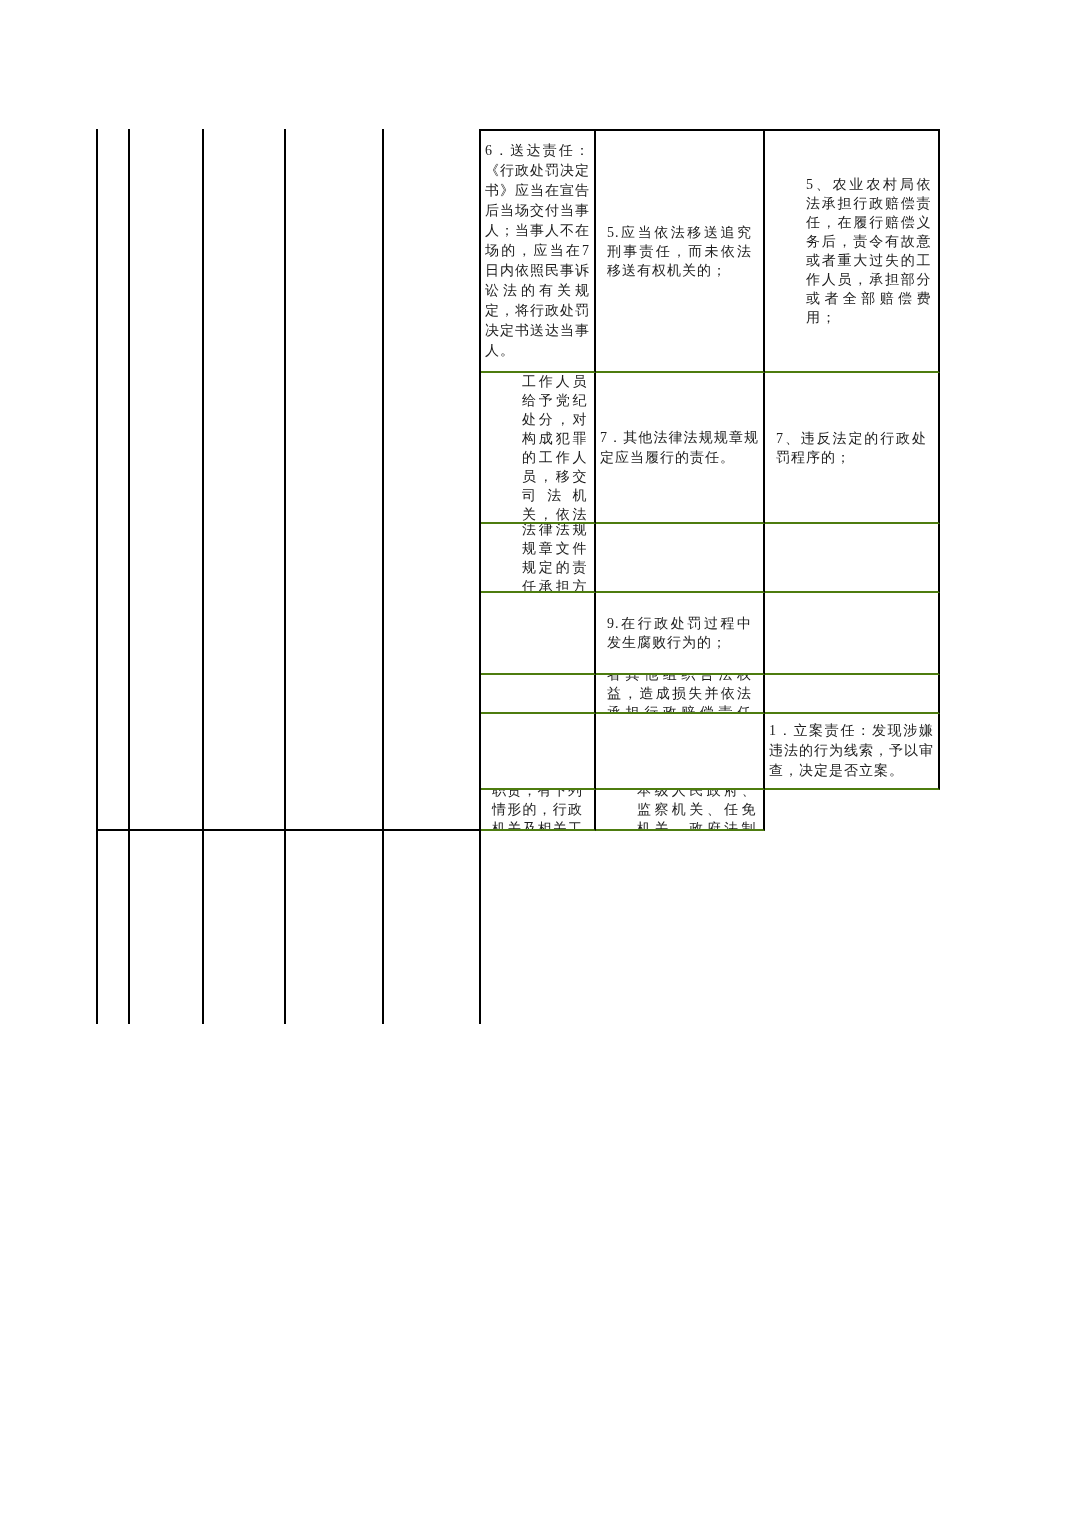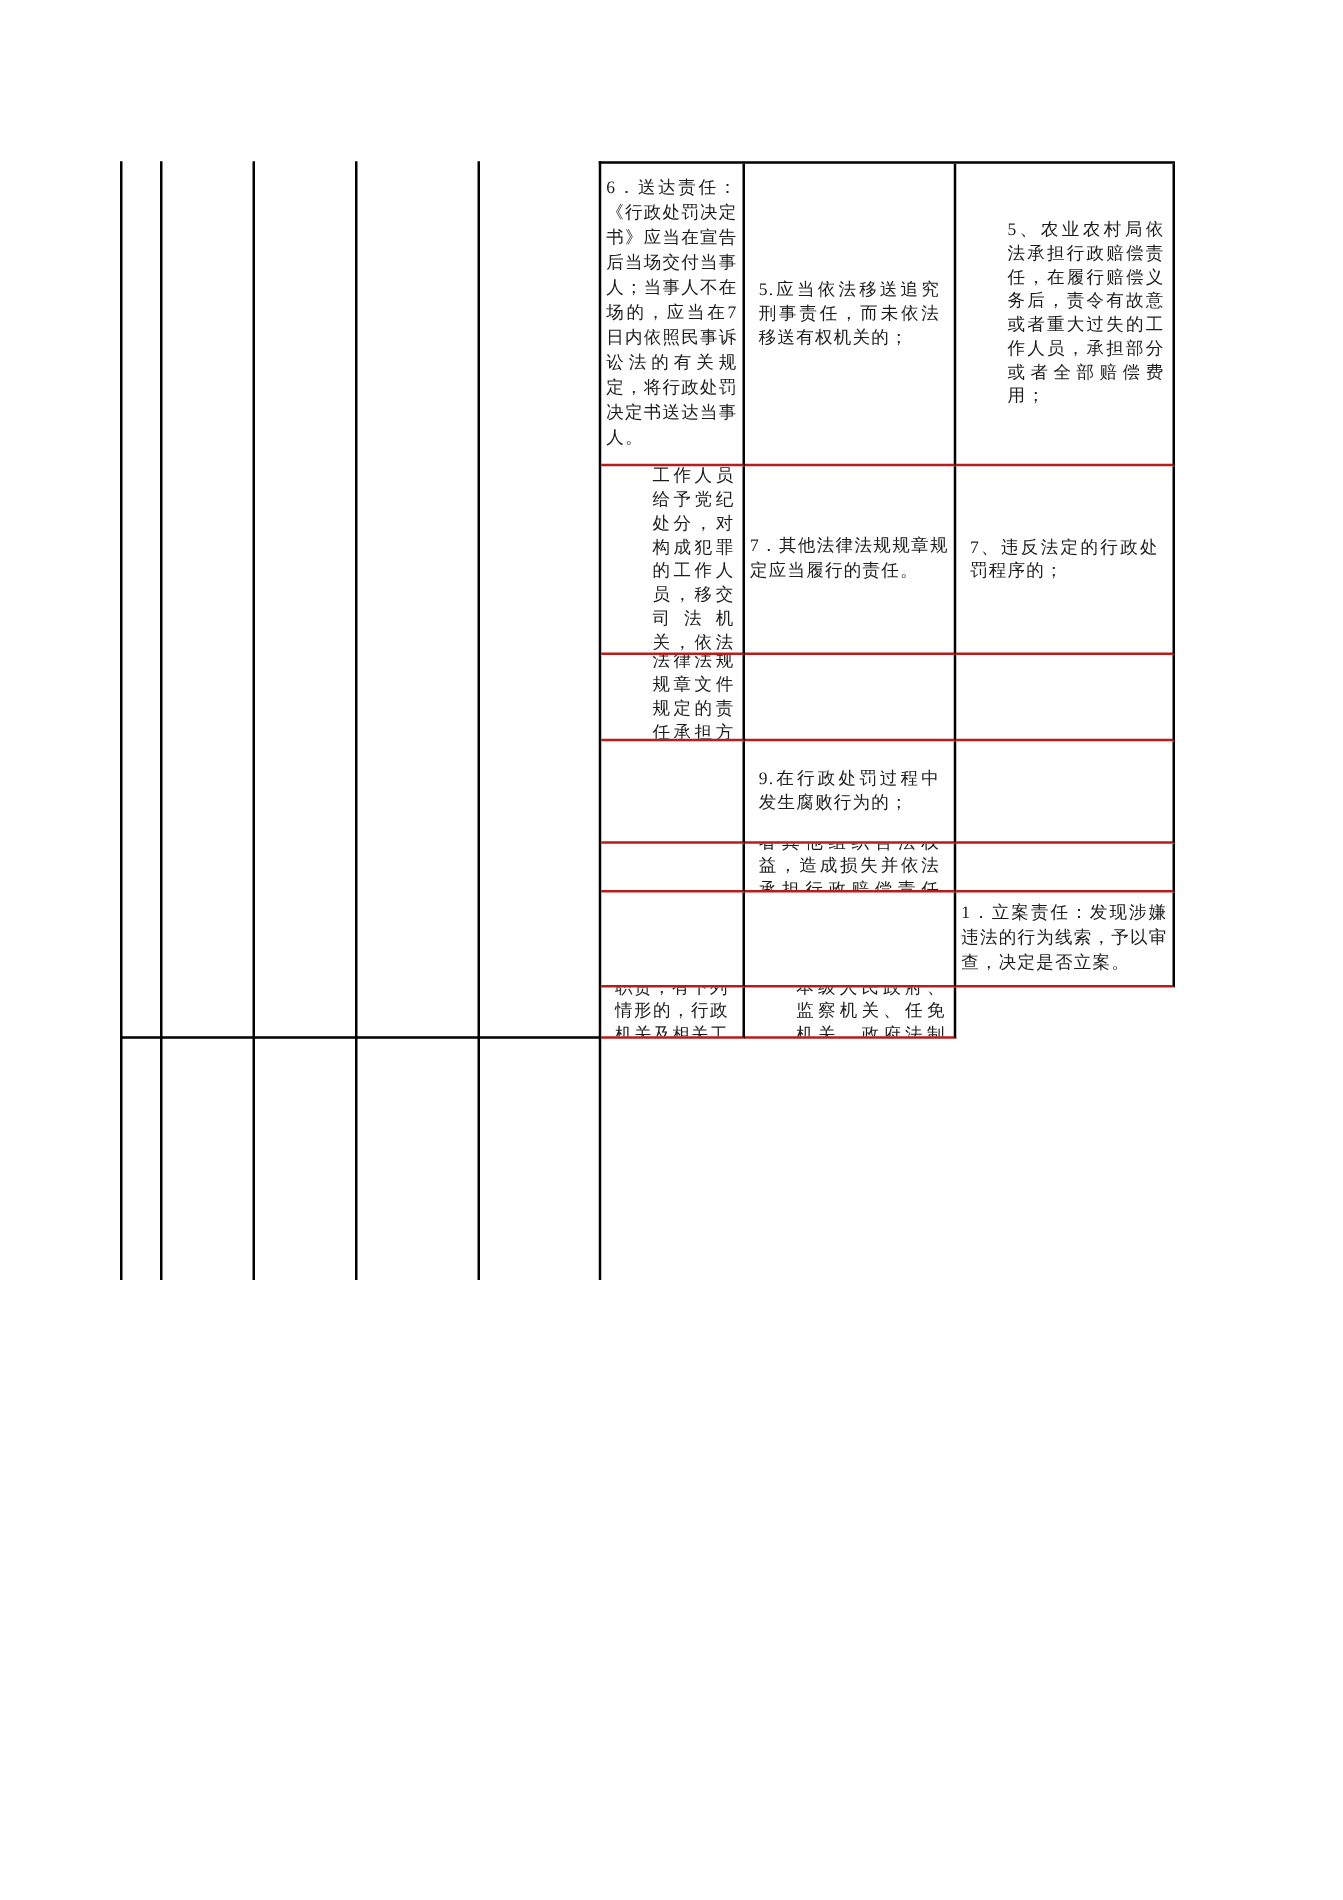--- a/index.html
+++ b/index.html
@@ -42,21 +42,21 @@
     left: 479px;
     top: 129px;
     display: grid;
     grid-template-columns: 115px 169px 175px;
     grid-template-rows: 242px 151px 69px 82px 39px 76px 41px 193px;
     border-top: 2px solid #000;
     border-left: 2px solid #000;
   }
   .cell {
     border-right: 2px solid #000;
-    border-bottom: 2px solid #b91c1c;
+    border-bottom: 2px solid #4d7c0f;
     display: flex;
     align-items: center;
     overflow: hidden;
   }
   .cell .txt {
     display: block;
     width: 100%;
     font-size: 14px;
     text-align: justify;
     text-justify: inter-character;

